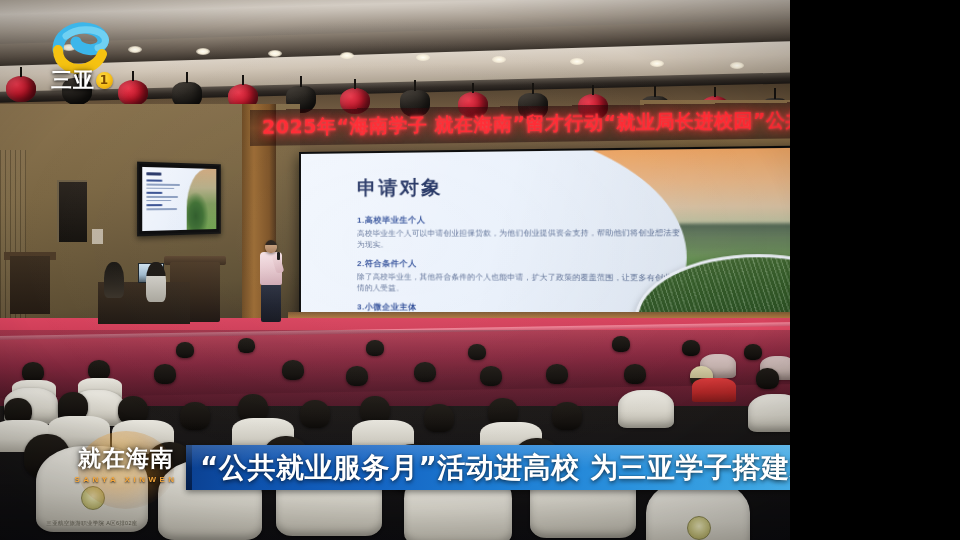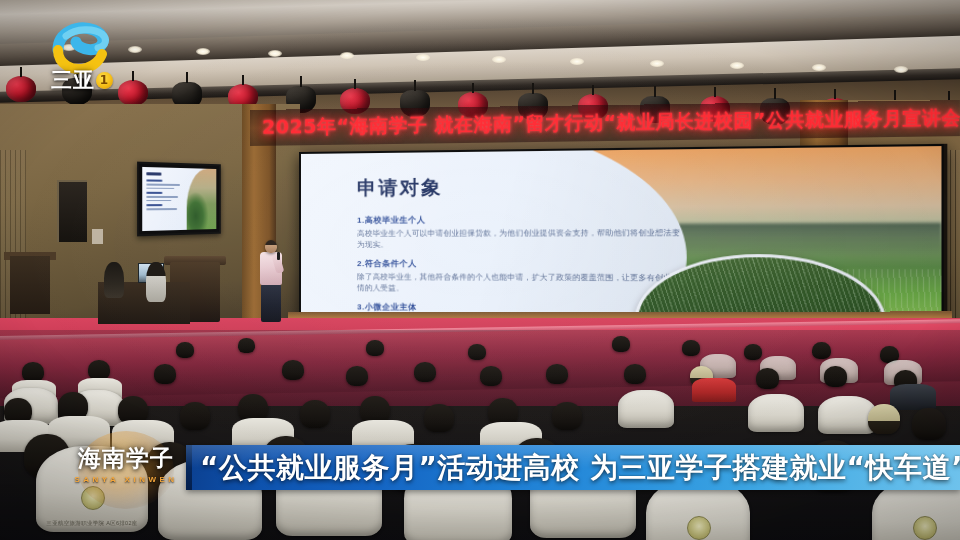--- a/index.html
+++ b/index.html
@@ -7,21 +7,21 @@
     margin: 0;
     padding: 0;
     background: #000;
   }
   body {
     font-family: "Liberation Sans", "DejaVu Sans", sans-serif;
   }
 
   #frame {
     position: relative;
-    width: 960px;
+    width: 790px;
     height: 540px;
     overflow: hidden;
     background: #2a2018;
   }
 
   
   .hall {
     position: absolute;
     inset: 0;
     background:
@@ -807,21 +807,21 @@
       <path d="M28 16 C38 8, 56 8, 64 14 C70 19, 68 26, 60 28" fill="none" stroke="#6fd0f2" stroke-width="7" stroke-linecap="round"></path>
       <path d="M20 30 C20 44, 34 52, 48 48 C56 46, 62 40, 64 34" fill="none" stroke="#f5c211" stroke-width="10" stroke-linecap="round"></path>
     </svg>
     <div class="logo-wordmark">
       <span>三亚</span><span class="logo-num">1</span>
     </div>
   </div>
 
   <div class="watermark">
     <div class="wm-globe"></div>
-    <div class="wm-main">海南学子</div>
+    <div class="wm-main">就在海南</div>
     <div class="wm-sub">SANYA XINWEN</div>
   </div>
 
   <div class="lower-third">
     <div class="lt-title-bar">
       <div class="lt-title">“公共就业服务月”活动进高校 为三亚学子搭建就业“快车道”</div>
     </div>
   </div>
 
 </div>

